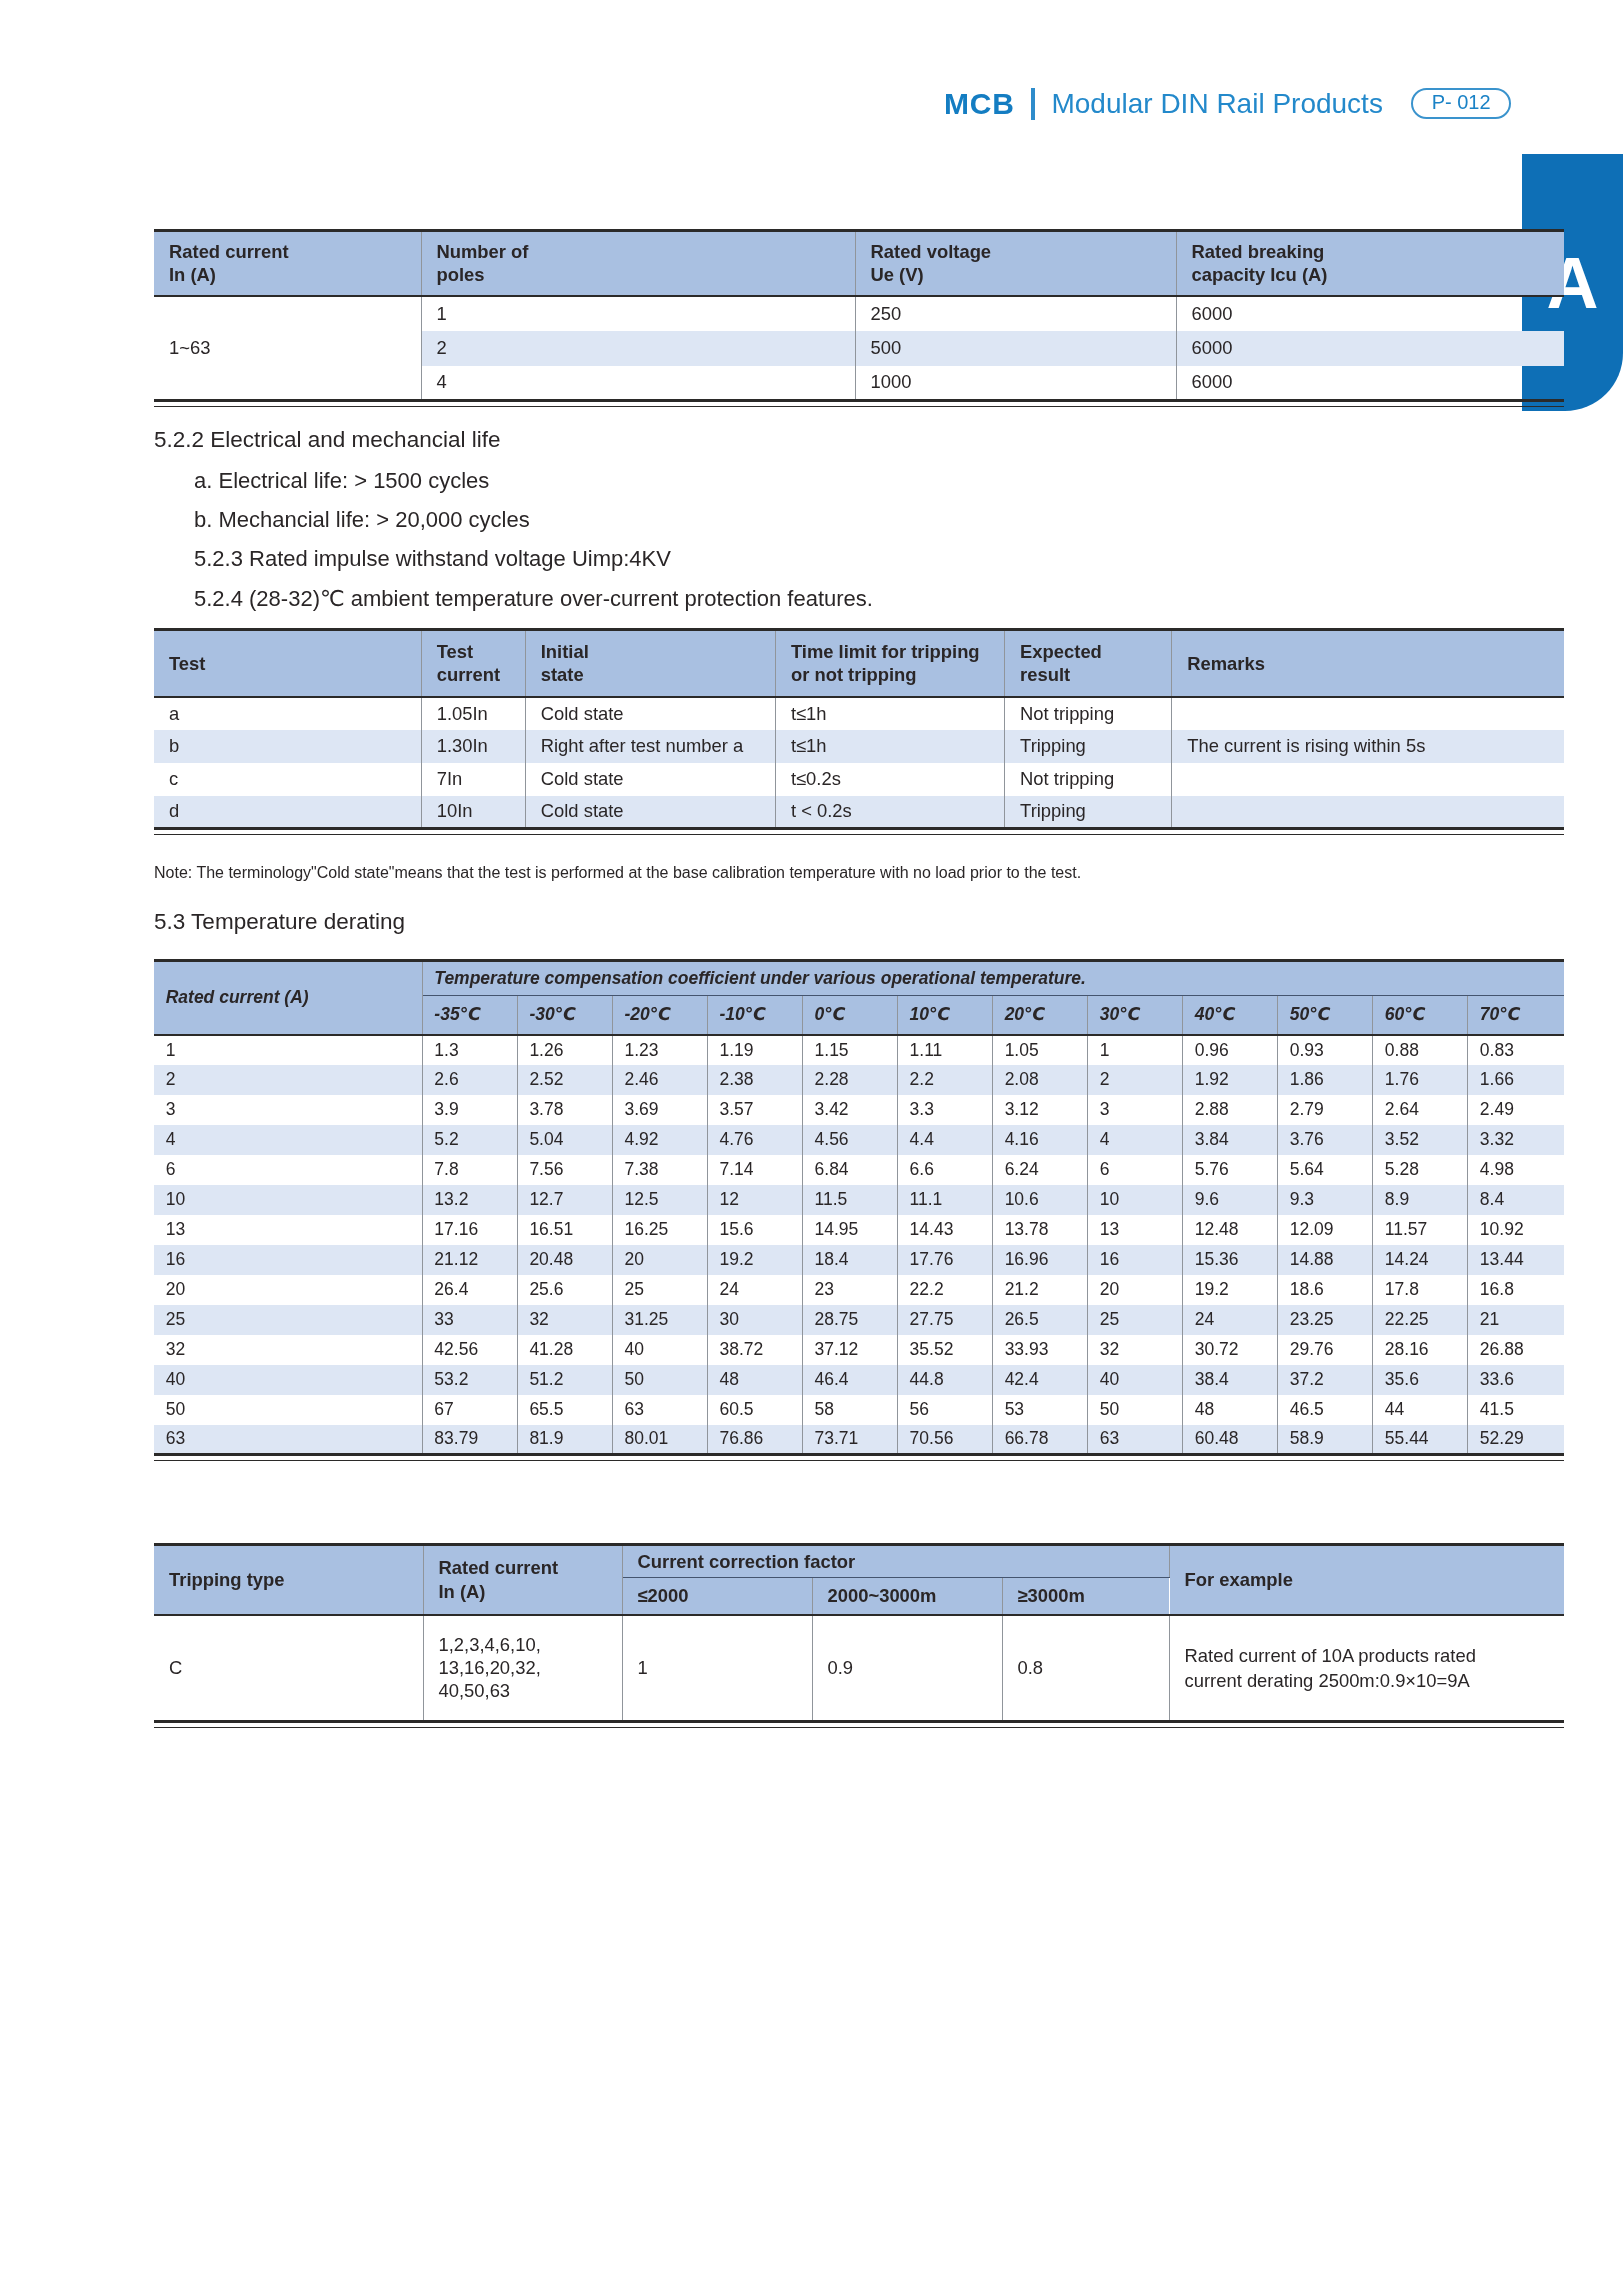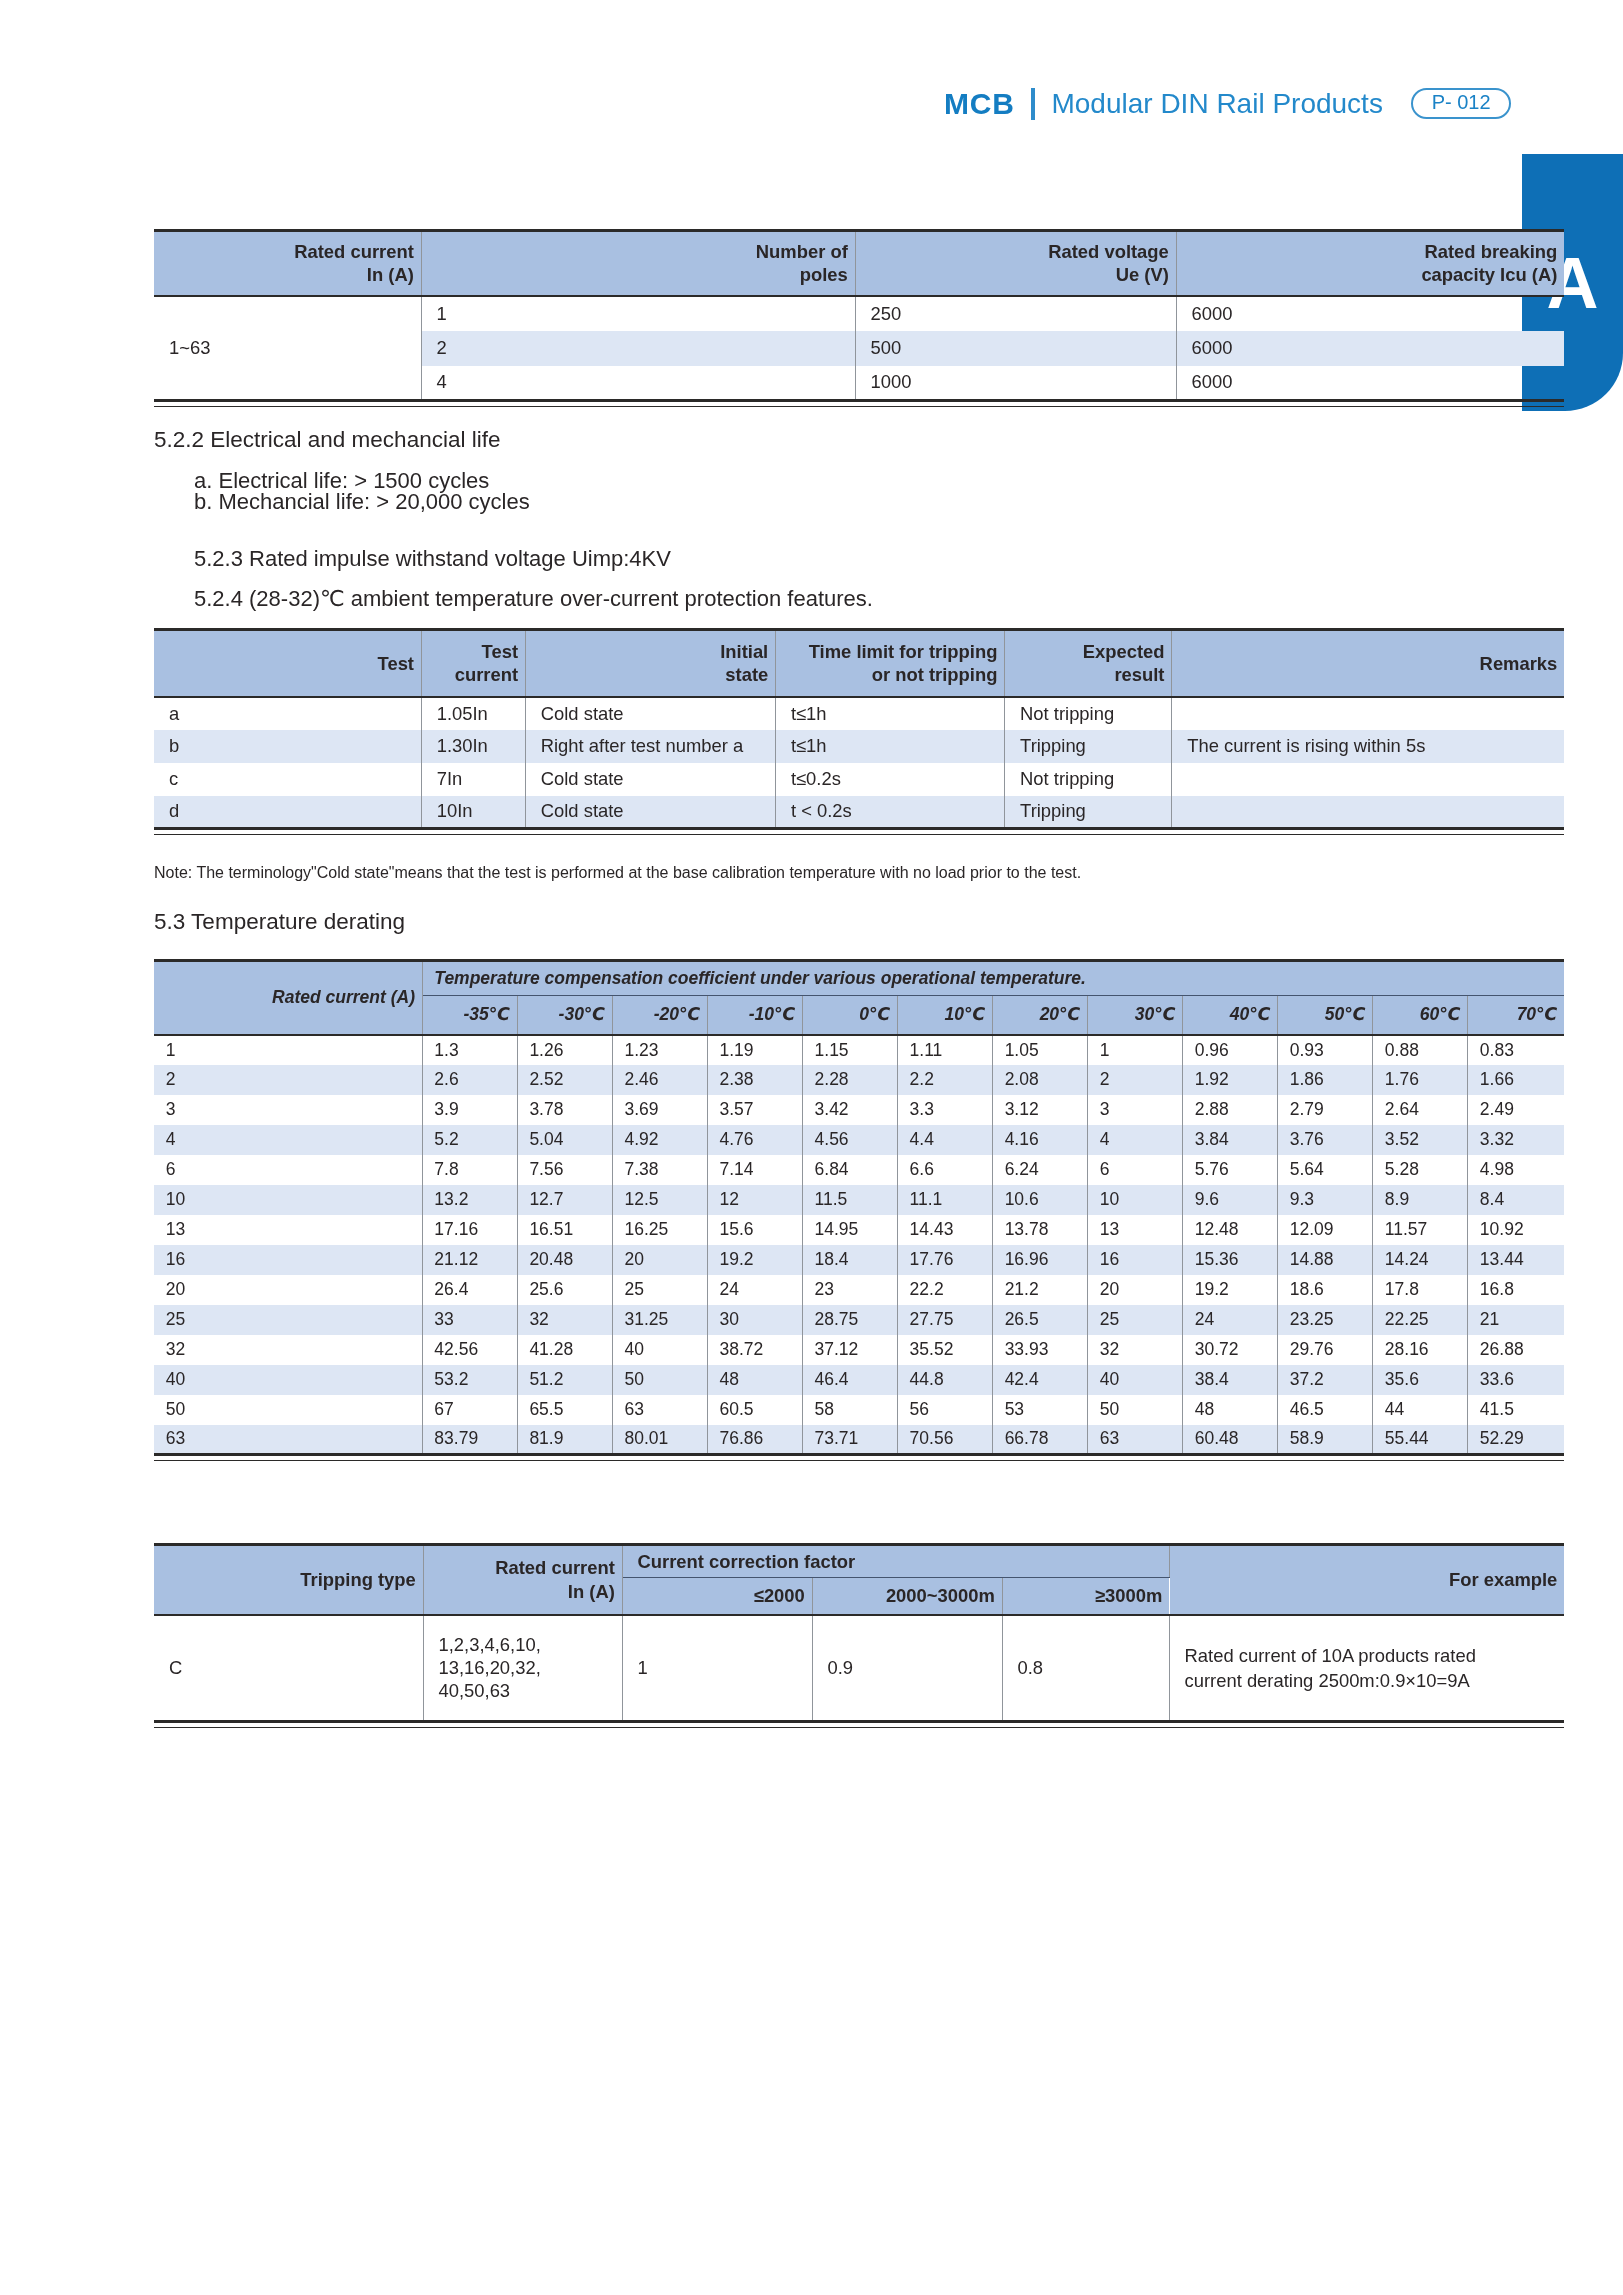--- a/index.html
+++ b/index.html
@@ -20,21 +20,21 @@
   .a-tab span{color:#ffffff;font-size:72px;font-weight:bold;line-height:1;}
 
   
   .twrap{position:absolute;left:154px;width:1410px;padding-bottom:4.2px;border-bottom:1.7px solid #2b2a29;}
   table.dt{border-collapse:collapse;table-layout:fixed;width:100%;
            border-top:3.3px solid #2b2a29;border-bottom:3.3px solid #2b2a29;font-size:18.4px;color:#2a2627;}
   table.dt th,table.dt td{text-align:left;vertical-align:middle;padding:0 6.7px 0 15px;
                           overflow:hidden;}
   table.dt thead th{background:#a9c0e1;font-weight:bold;white-space:pre-line;line-height:23.4px;}
   table.dt th:not(:last-child),table.dt td:not(:last-child){border-right:0.8px solid #90959b;}
-  table.dt .hb{border-bottom:2.5px solid #2b2a29;text-align:right;}
+  table.dt .hb{border-bottom:2.5px solid #2b2a29;}
   table.dt tr.alt td{background:#dde6f4;}
   table.dt td.merged{background:#ffffff;}
   table.dt .span-head{border-bottom:1.7px solid #44546e;font-weight:bold;}
 
   
   table.tempt{font-size:17.5px;}
   table.tempt td{padding-left:11.7px;}
   table.tempt thead th{padding-left:11.7px;font-style:italic;}
   table.tempt tbody tr{height:30px;}
 
@@ -96,21 +96,21 @@
           <td>4</td>
           <td>1000</td>
           <td>6000</td>
         </tr>
       </tbody>
     </table>
   </div>
 
   <div class="h2" style="top:427px">5.2.2 Electrical and mechancial life</div>
   <div class="sub" style="top:468px">a. Electrical life: &gt;  1500 cycles</div>
-  <div class="sub" style="top:489px">b. Mechancial life: &gt;  20,000 cycles</div>
+  <div class="sub" style="top:507px">b. Mechancial life: &gt;  20,000 cycles</div>
   <div class="sub" style="top:546px">5.2.3 Rated impulse withstand voltage Uimp:4KV</div>
   <div class="sub" style="top:586px">5.2.4 (28-32)℃ ambient temperature over-current protection features.</div>
 
   <div class="twrap" style="top:628px;">
     <table class="dt">
       <colgroup>
           <col style="width:267px">
           <col style="width:104px">
           <col style="width:250px">
           <col style="width:229px">

